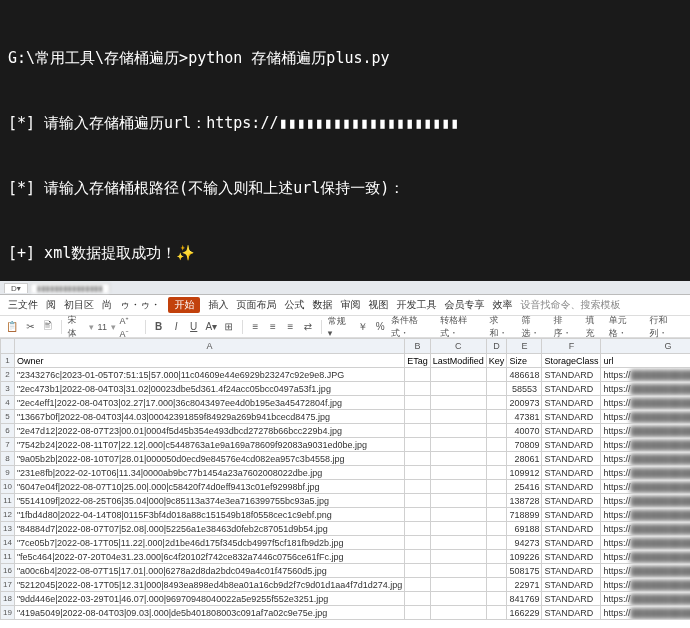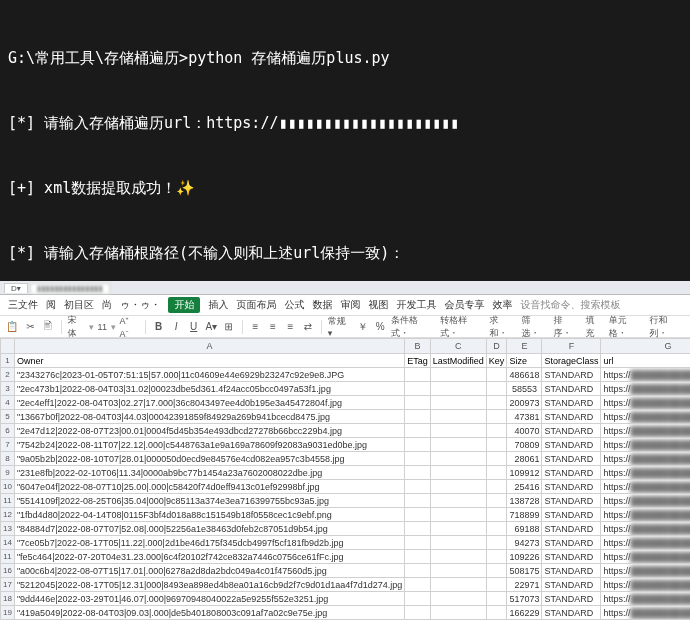--- a/index.html
+++ b/index.html
@@ -56,21 +56,21 @@
     display: flex;
     gap: 8px;
     padding: 2px 8px;
     font-size: 10px;
     background: #fff;
     border-bottom: 1px solid #ddd;
     align-items: center;
   }
   .menu-bar span { color: #333; }
   .menu-bar .active {
-    background: #15803d;
+    background: #c2410c;
     color: #fff;
     padding: 1px 6px;
     border-radius: 2px;
   }
   .toolbar {
     display: flex;
     gap: 4px;
     padding: 2px 6px;
     background: #fff;
     border-bottom: 1px solid #ddd;
@@ -152,22 +152,22 @@
   .hdr td { color: #000; }
   .blurcell { filter: blur(2px); color:#777; }
   .urlcell { color: #333; }
 </style>
 </head>
 <body>
 
 <div class="terminal">
   <span class="term-line">G:\常用工具\存储桶遍历&gt;python 存储桶遍历plus.py</span>
   <span class="term-line">[*] 请输入存储桶遍历url：https://▮▮▮▮▮▮▮▮▮▮▮▮▮▮▮▮▮▮▮▮</span>
+  <span class="term-line">[*] 请输入存储桶根路径(不输入则和上述url保持一致)：</span>
   <span class="term-line">[+] xml数据提取成功！✨</span>
-  <span class="term-line">[*] 请输入存储桶根路径(不输入则和上述url保持一致)：</span>
   
   
   
   
   
   
   
   
   
   
@@ -438,21 +438,21 @@
             <td style="text-align:right">22971</td>
             <td>STANDARD</td>
             <td class="urlcell">https://<span class="blurcell">████████████████</span></td>
           </tr>
           <tr>
             <th>18</th>
             <td style="overflow: visible;">"9dd446e|2022-03-29T01|46.07|.000|96970948040022a5e9255f552e3251.jpg</td>
             <td></td>
             <td colspan="1"></td>
             <td></td>
-            <td style="text-align:right">517073</td>
+            <td style="text-align:right">841769</td>
             <td>STANDARD</td>
             <td class="urlcell">https://<span class="blurcell">████████████████</span></td>
           </tr>
           <tr>
             <th>19</th>
             <td style="overflow: visible;">"419a5049|2022-08-04T03|09.03|.000|de5b401808003c091af7a02c9e75e.jpg</td>
             <td></td>
             <td colspan="1"></td>
             <td></td>
             <td style="text-align:right">166229</td>

